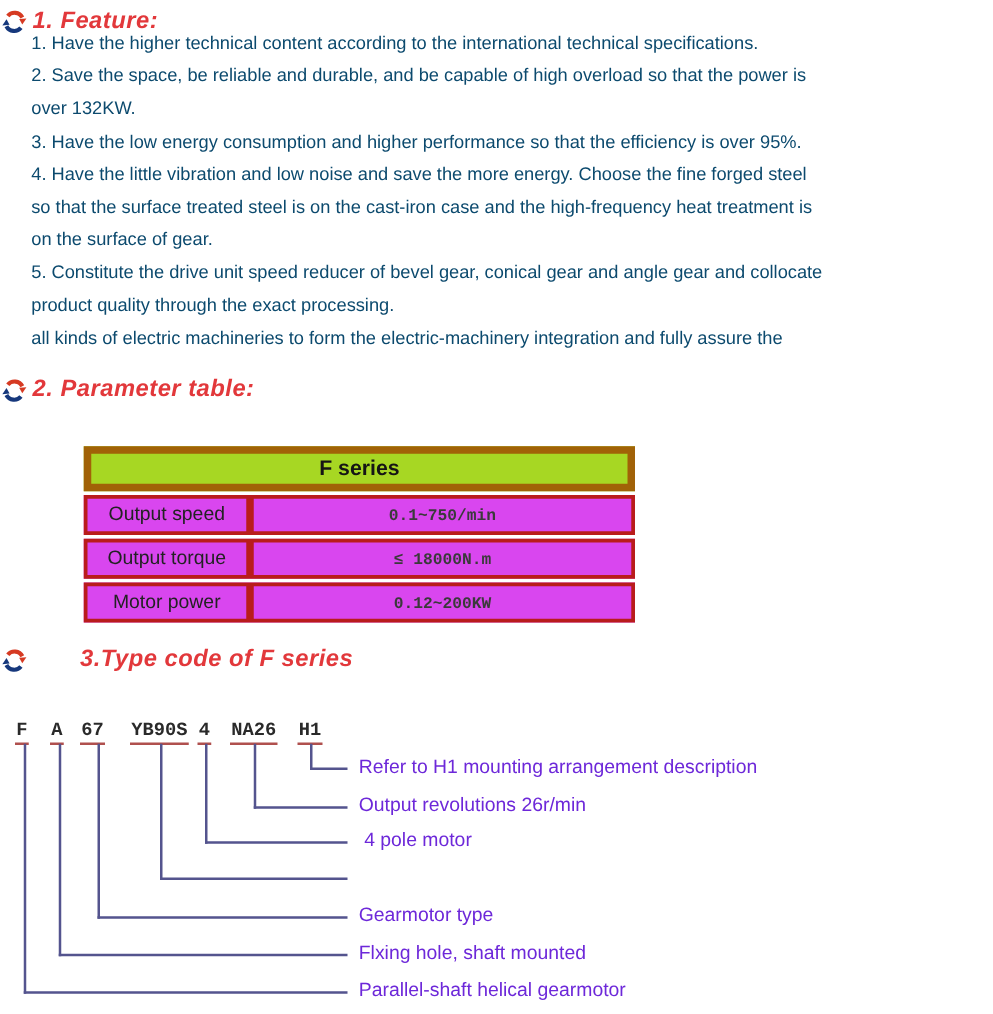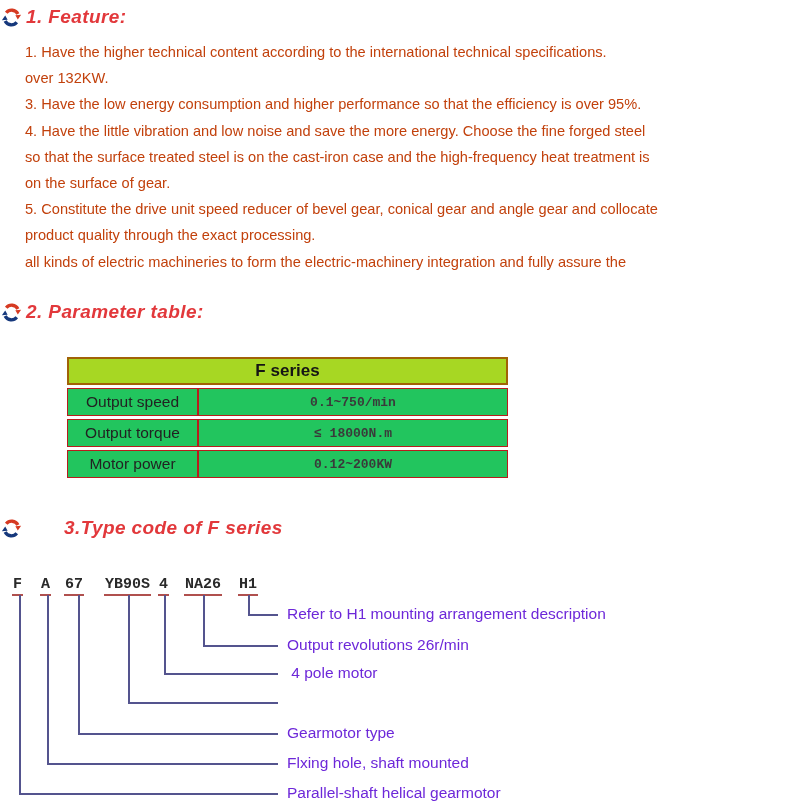--- a/index.html
+++ b/index.html
@@ -10,36 +10,36 @@
   .heading{
     position:absolute;left:1px;display:flex;align-items:center;gap:4px;
     color:#e2383b;font-size:19px;font-weight:600;letter-spacing:.4px;white-space:nowrap;font-style:italic;
   }
   .heading .ico{width:21px;height:21px;flex:0 0 auto;display:inline-block;}
   #heading-feature{top:6px;}
   #heading-parameter{top:301px;}
   #heading-typecode{top:517px;gap:42px;}
 
   .features{
-    position:absolute;left:25px;top:39px;width:740px;
-    font-size:14.6px;line-height:26.2px;color:#c2410c;
+    position:absolute;left:25px;top:22px;width:740px;
+    font-size:14.6px;line-height:26.2px;color:#0c4a6e;
   }
   .features .fline{white-space:nowrap;}
 
   .param-table-wrap{position:absolute;left:67px;top:354px;}
   table.param{
     border-collapse:separate;border-spacing:0 3px;width:441px;
     font-family:"Liberation Sans",sans-serif;
   }
   table.param th{
     background:#a7d723;height:24px;font-size:17px;font-weight:600;color:#151515;
-    text-align:center;border:2px solid #a16207;padding:0;
+    text-align:center;border:6px solid #a16207;padding:0;
   }
   table.param td{
-    border:1px solid #b91c1c;height:26px;background:#22c55e;padding:0;
+    border:3px solid #b91c1c;height:26px;background:#d946ef;padding:0;
   }
   td.plabel{width:129px;text-align:center;font-size:15.5px;color:#222;}
   td.pvalue{
     width:308px;text-align:center;
     font-family:"Liberation Mono",monospace;font-size:13px;font-weight:700;color:#3a3a3a;
   }
 
   .diagram{position:absolute;left:0;top:570px;width:794px;height:241px;}
   .tok{
     position:absolute;top:6px;
@@ -63,20 +63,21 @@
       <polygon points="16.4,9.4 23.0,8.8 19.2,14.4" fill="#d63a22"></polygon>
       <path d="M18.0 17.4 A8 8 0 0 1 4.7 16.0" fill="none" stroke="#16387c" stroke-width="3.8"></path>
       <polygon points="7.6,14.6 1.0,15.2 4.8,9.6" fill="#16387c"></polygon>
     </svg>
   </span>
   <span>1. Feature:</span>
 </div>
 
 <div class="features">
   <div class="fline">1. Have the higher technical content according to the international technical specifications.</div>
+  <div class="fline">2. Save the space, be reliable and durable, and be capable of high overload so that the power is</div>
   <div class="fline">over 132KW.</div>
   <div class="fline">3. Have the low energy consumption and higher performance so that the efficiency is over 95%.</div>
   <div class="fline">4. Have the little vibration and low noise and save the more energy. Choose the fine forged steel</div>
   <div class="fline">so that the surface treated steel is on the cast-iron case and the high-frequency heat treatment is</div>
   <div class="fline">on the surface of gear.</div>
   <div class="fline">5. Constitute the drive unit speed reducer of bevel gear, conical gear and angle gear and collocate</div>
   <div class="fline">product quality through the exact processing.</div>
   <div class="fline">all kinds of electric machineries to form the electric-machinery integration and fully assure the</div>
 </div>
 

